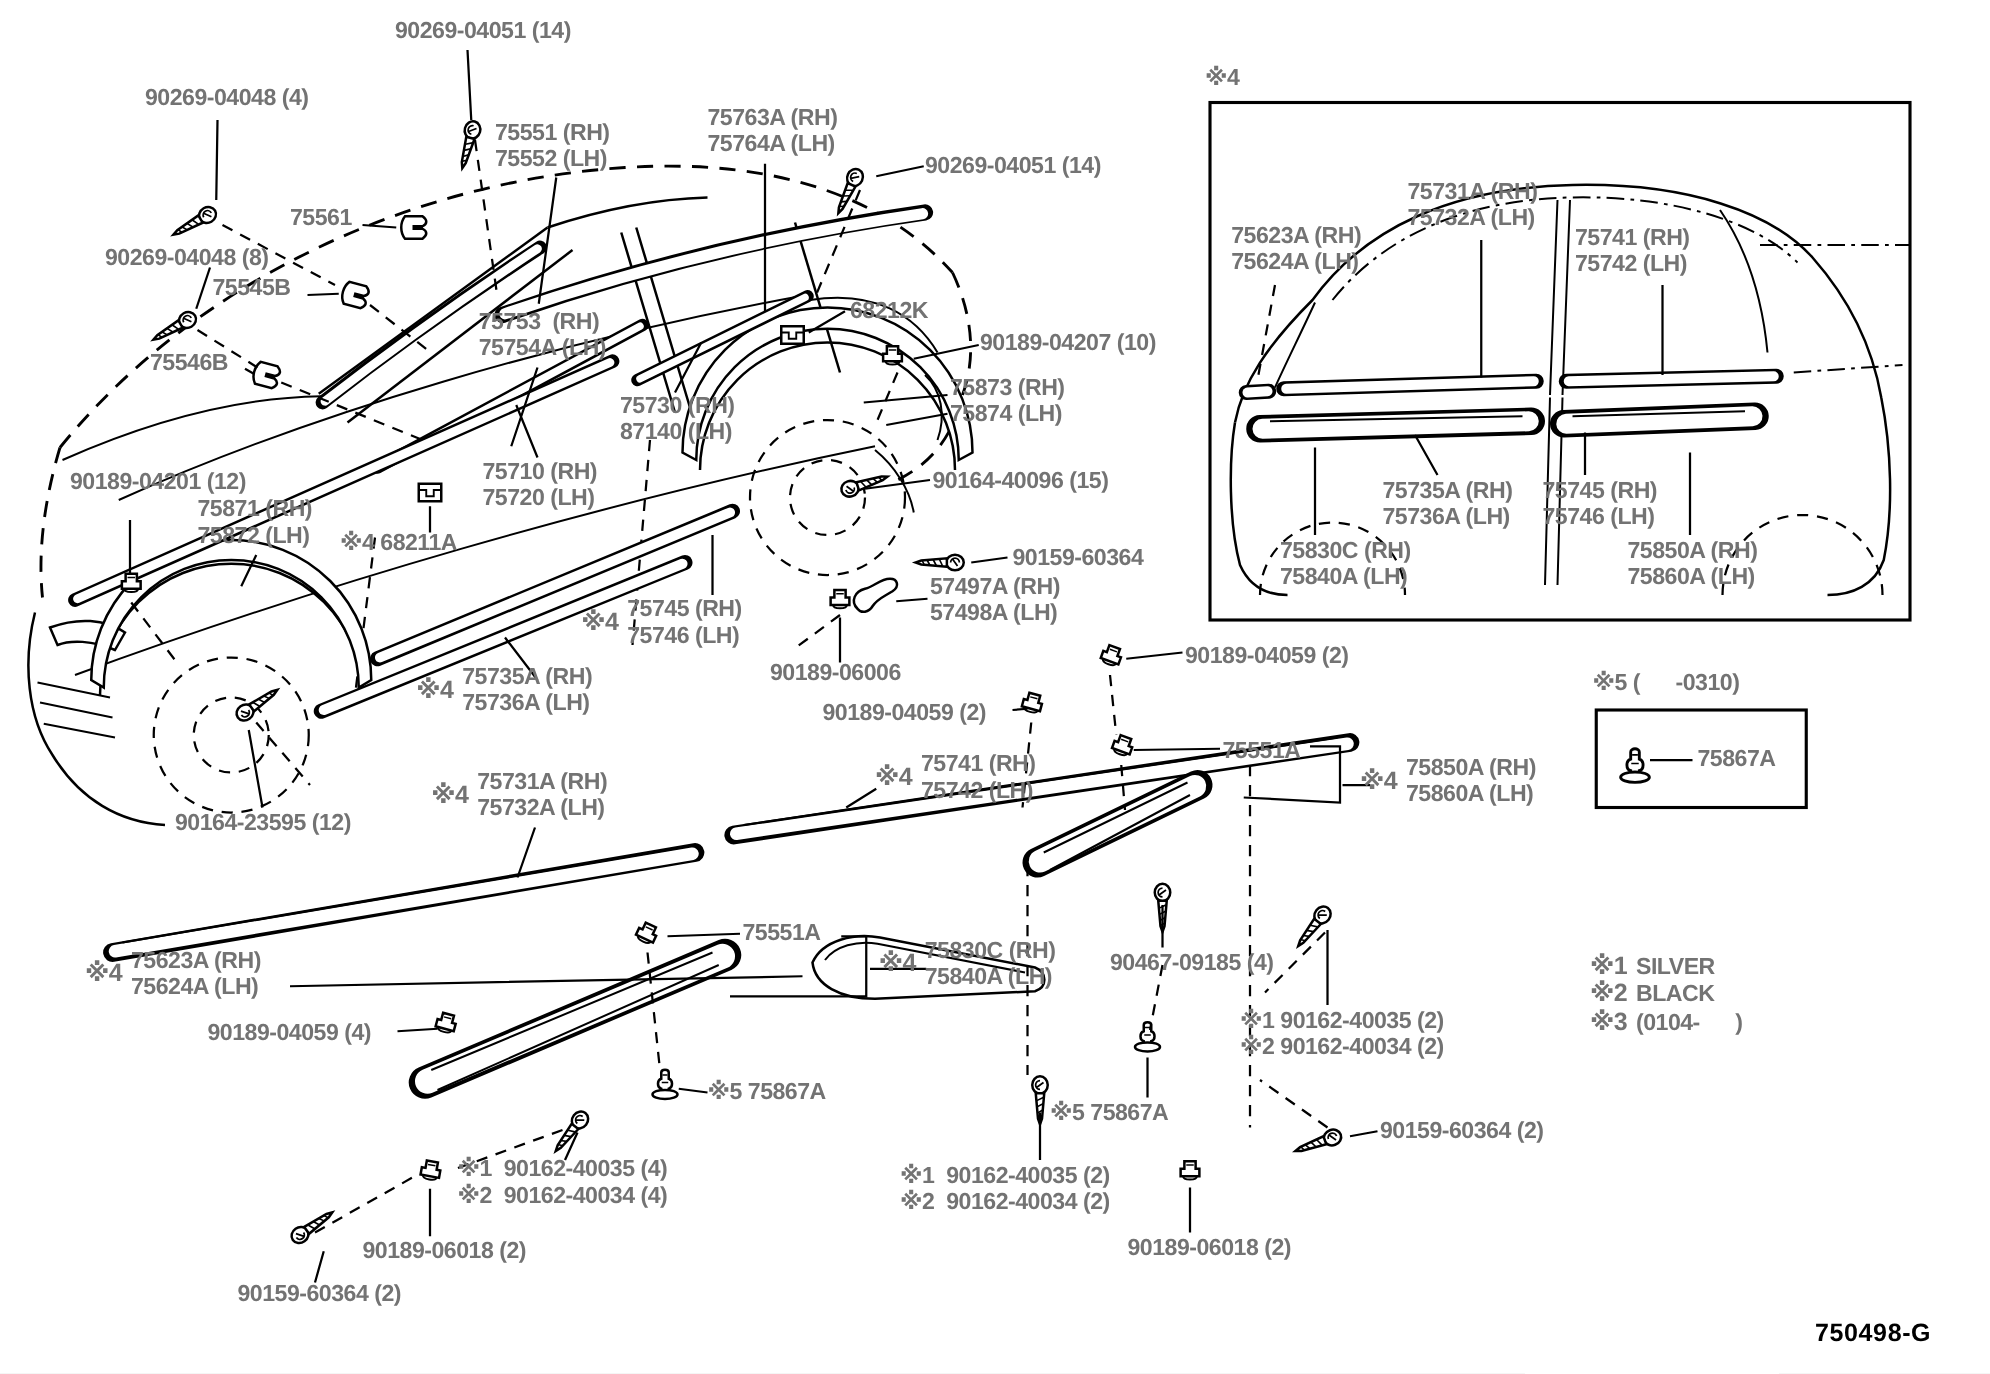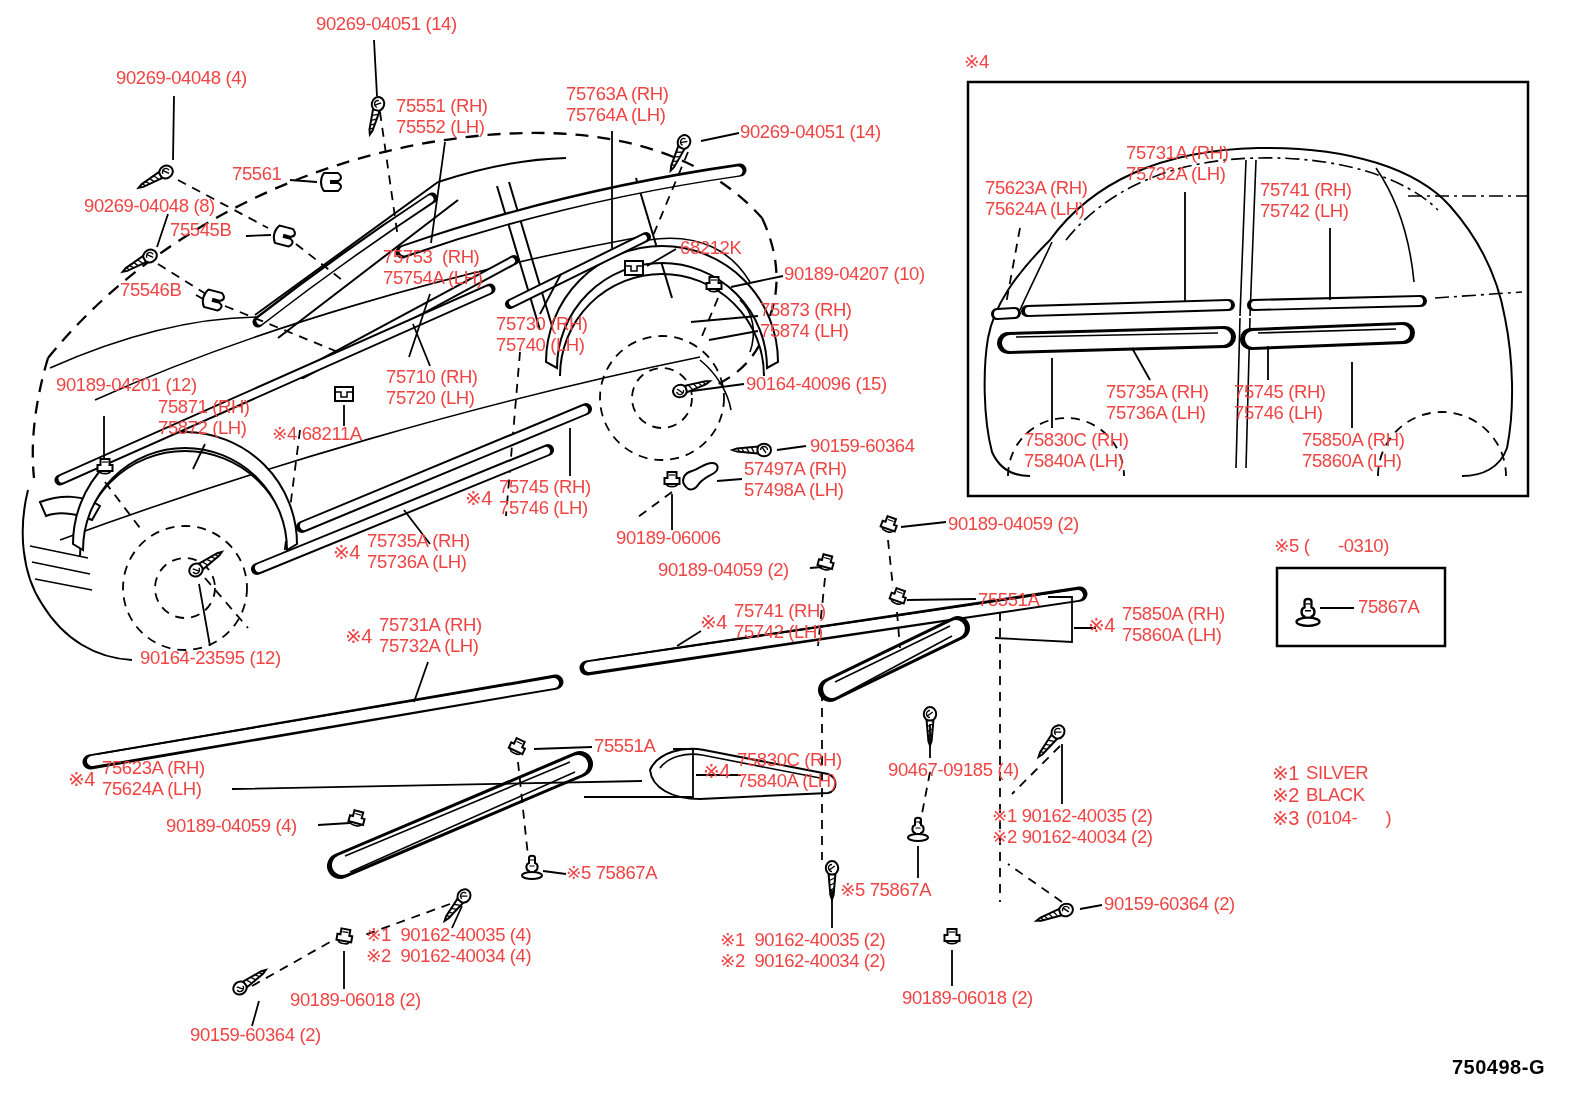--- a/index.html
+++ b/index.html
@@ -1,19 +1,19 @@
 <!DOCTYPE html>
 <html><head>
 <meta charset="utf-8">
 <style>
   html,body{margin:0;padding:0;background:#e8e8e8}
   .stage{position:relative;width:1592px;height:1099px;background:#ffffff;overflow:hidden;
          font-family:"Liberation Sans","DejaVu Sans",sans-serif;}
   svg.art{position:absolute;left:0;top:0}
-  .lbl{position:absolute;color:#ef4444;font-weight:400;font-size:18.5px;line-height:1.12;
+  .lbl{position:absolute;color:#737373;font-weight:700;font-size:18.5px;line-height:1.12;
        letter-spacing:-0.4px;white-space:pre-line;}
   .fx{display:flex;align-items:center;gap:7px;white-space:normal}
   .fx .t{white-space:pre-line}
   .fx .p{font-size:20px}
   .dn{position:absolute;color:#000;font-weight:700;font-size:20px;letter-spacing:0.5px}
   
   .ln{fill:none;stroke:#000;stroke-width:2}
   .lt{fill:none;stroke:#000;stroke-width:1.6}
   .ld{fill:none;stroke:#000;stroke-width:1.8}
   .dsh{fill:none;stroke:#000;stroke-width:1.8;stroke-dasharray:9 7}
@@ -229,21 +229,21 @@
 <div class="lbl" style="left:84px;top:196px">90269-04048 (8)</div>
 <div class="lbl" style="left:170px;top:220px">75545B</div>
 <div class="lbl" style="left:120px;top:280px">75546B</div>
 <div class="lbl" style="left:680px;top:238px">68212K</div>
 <div class="lbl" style="left:784px;top:264px">90189-04207 (10)</div>
 <div class="lbl" style="left:760px;top:300px">75873 (RH)
 75874 (LH)</div>
 <div class="lbl" style="left:383px;top:247px">75753&nbsp;&nbsp;(RH)
 75754A (LH)</div>
 <div class="lbl" style="left:496px;top:314px">75730 (RH)
-75740 (LH)</div>
+87140 (LH)</div>
 <div class="lbl" style="left:386px;top:367px">75710 (RH)
 75720 (LH)</div>
 <div class="lbl" style="left:56px;top:375px">90189-04201 (12)</div>
 <div class="lbl" style="left:158px;top:397px">75871 (RH)
 75872 (LH)</div>
 <div class="lbl" style="left:272px;top:424px">※4 68211A</div>
 <div class="lbl" style="left:746px;top:374px">90164-40096 (15)</div>
 <div class="lbl" style="left:810px;top:436px">90159-60364</div>
 <div class="lbl" style="left:744px;top:459px">57497A (RH)
 57498A (LH)</div>

